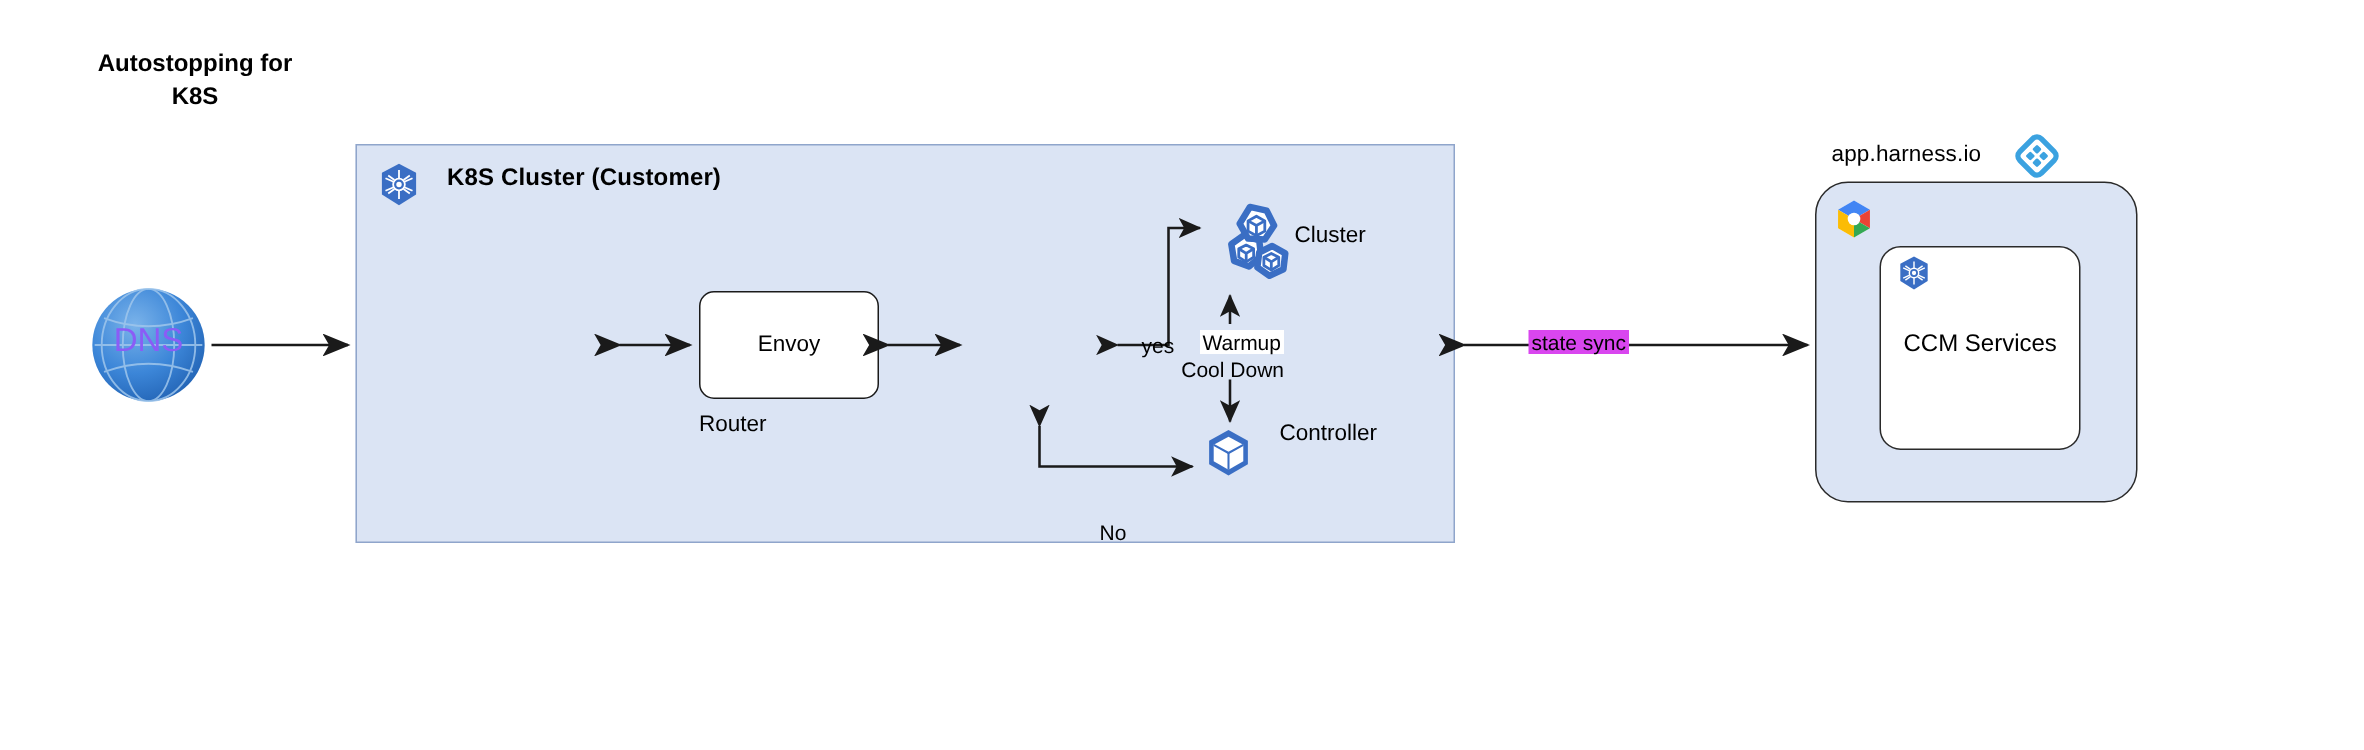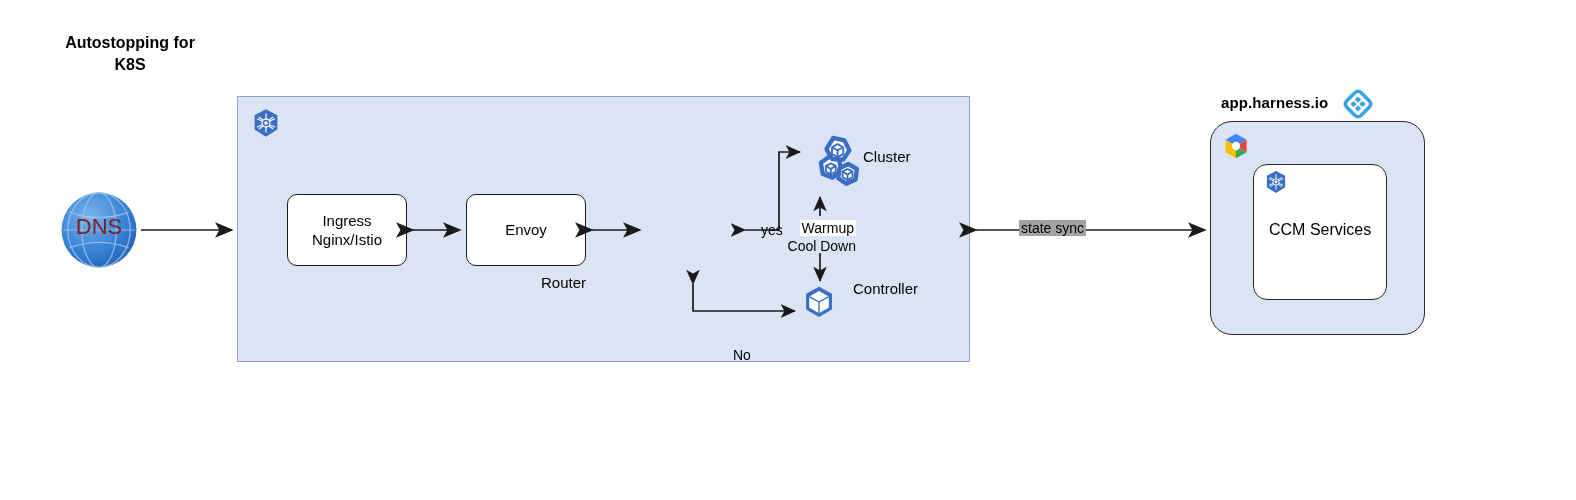--- a/index.html
+++ b/index.html
@@ -67,21 +67,21 @@
     white-space: pre-line;
     box-sizing: border-box;
   }
   #ingress-box { left: 287px; top: 194px; width: 120px; height: 72px; }
   #envoy-box   { left: 466px; top: 194px; width: 120px; height: 72px; }
 
   #router-label {
     left: 466px;
     top: 274px;
     width: 120px;
-    text-align: right;
+    text-align: left;
     font-size: 15px;
   }
 
   
   #decision-wrap {
     left: 645px;
     top: 181px;
     width: 96px;
     height: 98px;
   }
@@ -101,21 +101,21 @@
   }
 
   
   .edge-label { font-size: 14px; background: transparent; margin-top: 45px; }
   #yes-label { left: 761px; top: 177px; }
   #no-label  { left: 733px; top: 302px; }
   #state-sync-label {
     left: 1019px;
     top: 220px;
     font-size: 14px;
-    background: #a3a3a3;
+    background: #d946ef;
     padding: 0 2px;
   }
   #warmup-label {
     left: 784px;
     top: 220px;
     width: 72px;
     text-align: right;
     font-size: 14px;
     line-height: 1.25;
   }
@@ -126,21 +126,21 @@
 
   
   #services-label   { left: 863px; top: 148px; font-size: 15px; }
   #controller-label { left: 853px; top: 280px; font-size: 15px; }
 
   
   #harness-title {
     left: 1221px;
     top: 94px;
     font-size: 15px;
-    font-weight: bold;
+    font-weight: normal;
     letter-spacing: .1px;
   }
   #harness-logo { left: 1343px; top: 89px; width: 30px; height: 30px; }
 
   #harness-outer {
     left: 1210px;
     top: 121px;
     width: 215px;
     height: 214px;
     background: #dbe4f4;
@@ -177,20 +177,21 @@
 </style>
 </head>
 <body>
 
 <div id="canvas">
 
   <div class="abs" id="diagram-title">Autostopping for
 K8S</div>
 
   <div class="abs" id="k8s-cluster"></div>
+  <div class="abs" id="k8s-cluster-title">K8S Cluster (Customer)</div>
 
   <div class="abs" id="cluster-k8s-icon">
     <svg viewBox="0 0 100 100" width="30" height="30">
       <polygon points="50,4 88,24 88,72 50,96 12,72 12,24" fill="#3a6ec4"></polygon>
       <g fill="none" stroke="#ffffff" stroke-width="4">
         <circle cx="50" cy="50" r="13"></circle>
         <line x1="50" y1="18" x2="50" y2="37"></line>
         <line x1="50" y1="63" x2="50" y2="82"></line>
         <line x1="20" y1="36" x2="38" y2="44"></line>
         <line x1="62" y1="56" x2="80" y2="64"></line>
@@ -217,26 +218,22 @@
       <circle cx="50" cy="50" r="48" fill="url(#dnsGrad)"></circle>
       <g fill="none" stroke="#9fc6ec" stroke-width="1.6" opacity="0.85">
         <ellipse cx="50" cy="50" rx="22" ry="48"></ellipse>
         <ellipse cx="50" cy="50" rx="40" ry="48"></ellipse>
         <line x1="4" y1="50" x2="96" y2="50"></line>
         <path d="M12 27 Q50 41 88 27"></path>
         <path d="M12 73 Q50 59 88 73"></path>
       </g>
     </svg>
   </div>
-  <div class="abs" style="left:60px;top:214px;width:78px;text-align:center;font-size:22px;color:#7f1d1d;">DNS</div>
-
-  <div class="abs proc-box" id="ingress-box">
-    <span>Ingress
-Nginx/Istio</span>
-  </div>
+  <div class="abs" style="left:60px;top:214px;width:78px;text-align:center;font-size:22px;color:#8b5cf6;">DNS</div>
+
 
   <div class="abs proc-box" id="envoy-box">
     <span>Envoy</span>
   </div>
   <div class="abs" id="router-label">Router</div>
 
 
   <div class="abs" id="services-icon">
     <svg viewBox="0 0 100 100" width="62" height="62">
       <g stroke="#3a6ec4" stroke-width="7" stroke-linejoin="round">

